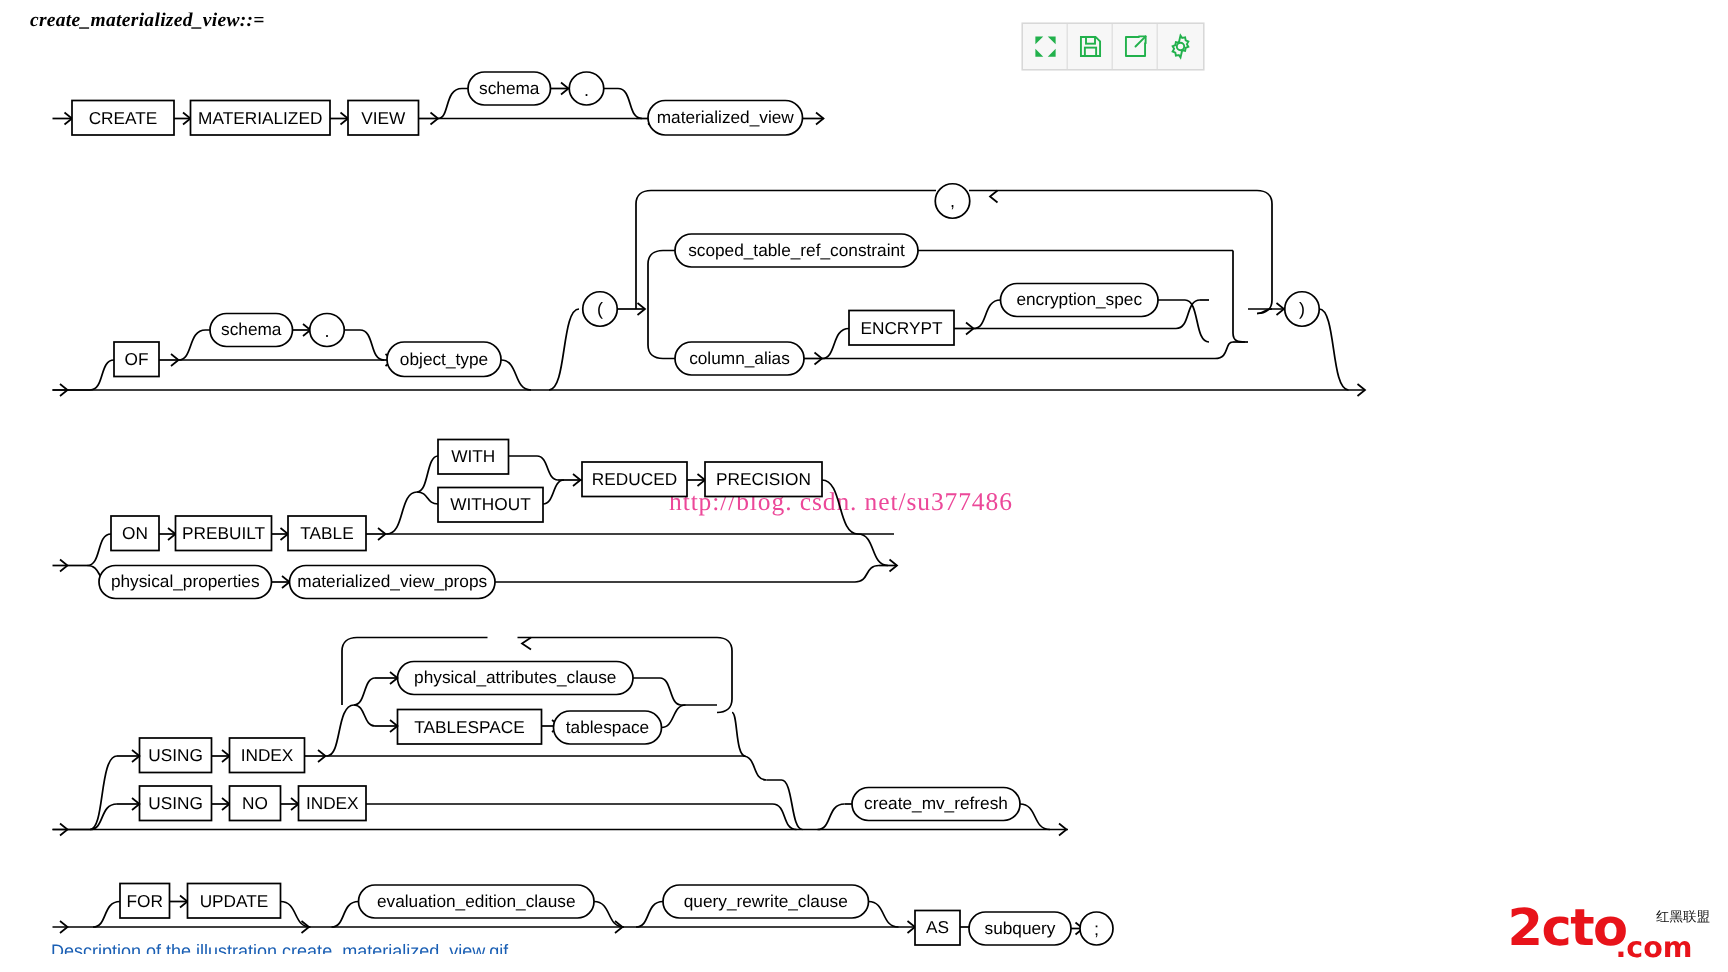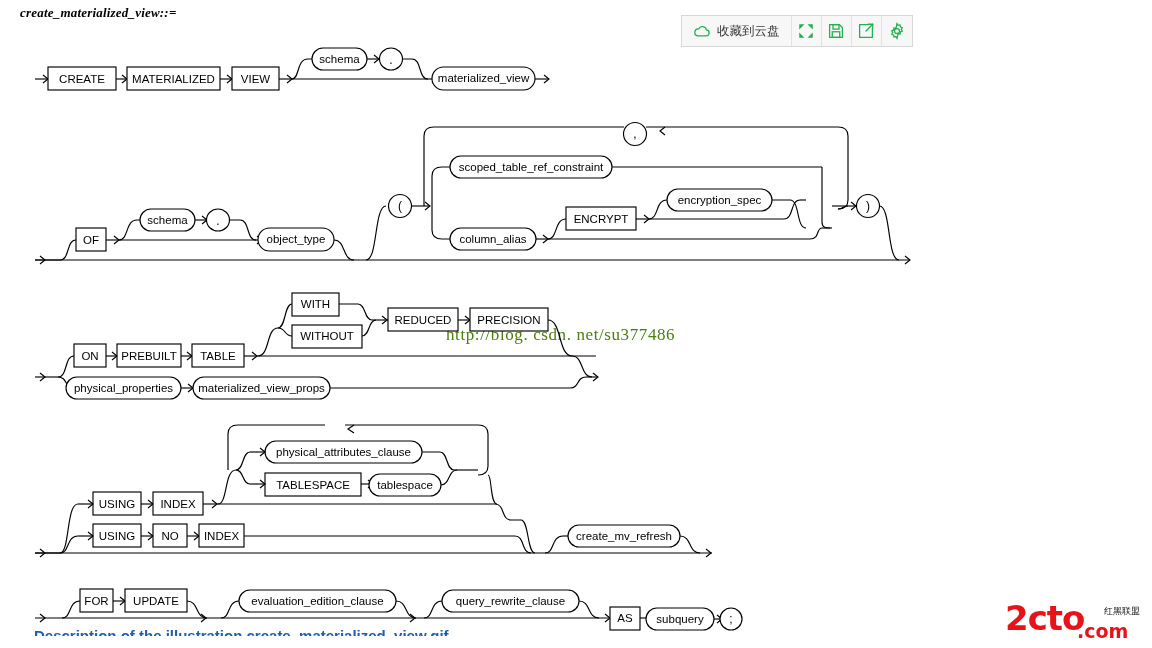--- a/index.html
+++ b/index.html
@@ -36,32 +36,32 @@
   #tb-cloud .tb-label{
     font-size:12.5px;color:#3a3a3a;white-space:nowrap;
     font-family:"DejaVu Sans", sans-serif;
   }
   .tb-icon{width:18px;height:18px;display:block;}
   .tb-sq{width:30px;}
   
   #watermark-url{
     position:absolute;left:446px;top:325px;
     font-family:"Liberation Serif", serif;
-    font-size:17px;color:#4d7c0f;white-space:nowrap;
+    font-size:17px;color:#ec4899;white-space:nowrap;
     letter-spacing:0.6px;
     pointer-events:none;user-select:none;
   }
   #logo-2cto{
     position:absolute;left:1005px;top:600px;
     width:140px;height:42px;
   }
   #bottom-caption{
     position:absolute;left:34px;top:627px;
-    font-size:15px;color:#1a5fb4;white-space:nowrap;
-    overflow:hidden;height:9px;font-weight:bold;
+    font-size:12px;color:#1a5fb4;white-space:nowrap;
+    overflow:hidden;height:9px;
   }
   
   #diagram{position:absolute;left:0;top:0;width:1152px;height:648px;}
   #diagram .rail{fill:none;stroke:#000;stroke-width:1.15;}
   #diagram .box{fill:#fff;stroke:#000;stroke-width:1.15;}
   #diagram .oval{fill:#fff;stroke:#000;stroke-width:1.15;}
   #diagram .kw{
     font-family:"Liberation Sans", sans-serif;
     font-size:11.5px;fill:#000;text-anchor:middle;
     dominant-baseline:middle;
@@ -76,28 +76,20 @@
     font-size:12px;fill:#000;text-anchor:middle;
     dominant-baseline:middle;
   }
 </style>
 </head>
 <body>
 
 <div id="page-title">create_materialized_view::=</div>
 
 <div id="toolbar">
-  <div class="tb-btn" id="tb-cloud">
-    <span>
-      <svg class="tb-icon" viewBox="0 0 24 24" fill="none" stroke="#22b14c" stroke-width="1.7" stroke-linecap="round" stroke-linejoin="round">
-        <path d="M6.5 18.5h11a4 4 0 0 0 .4-7.98A5.5 5.5 0 0 0 7.6 9.3 4.2 4.2 0 0 0 6.5 18.5z"></path>
-      </svg>
-    </span>
-    <span class="tb-label">收藏到云盘</span>
-  </div>
 
   <div class="tb-btn tb-sq">
     <span>
       <svg class="tb-icon" viewBox="0 0 24 24" fill="#22b14c">
         <path d="M3 3h7L3 10V3z M21 3v7l-7-7h7z M3 21v-7l7 7H3z M21 21h-7l7-7v7z"></path>
       </svg>
     </span>
   </div>
 
   <div class="tb-btn tb-sq">

